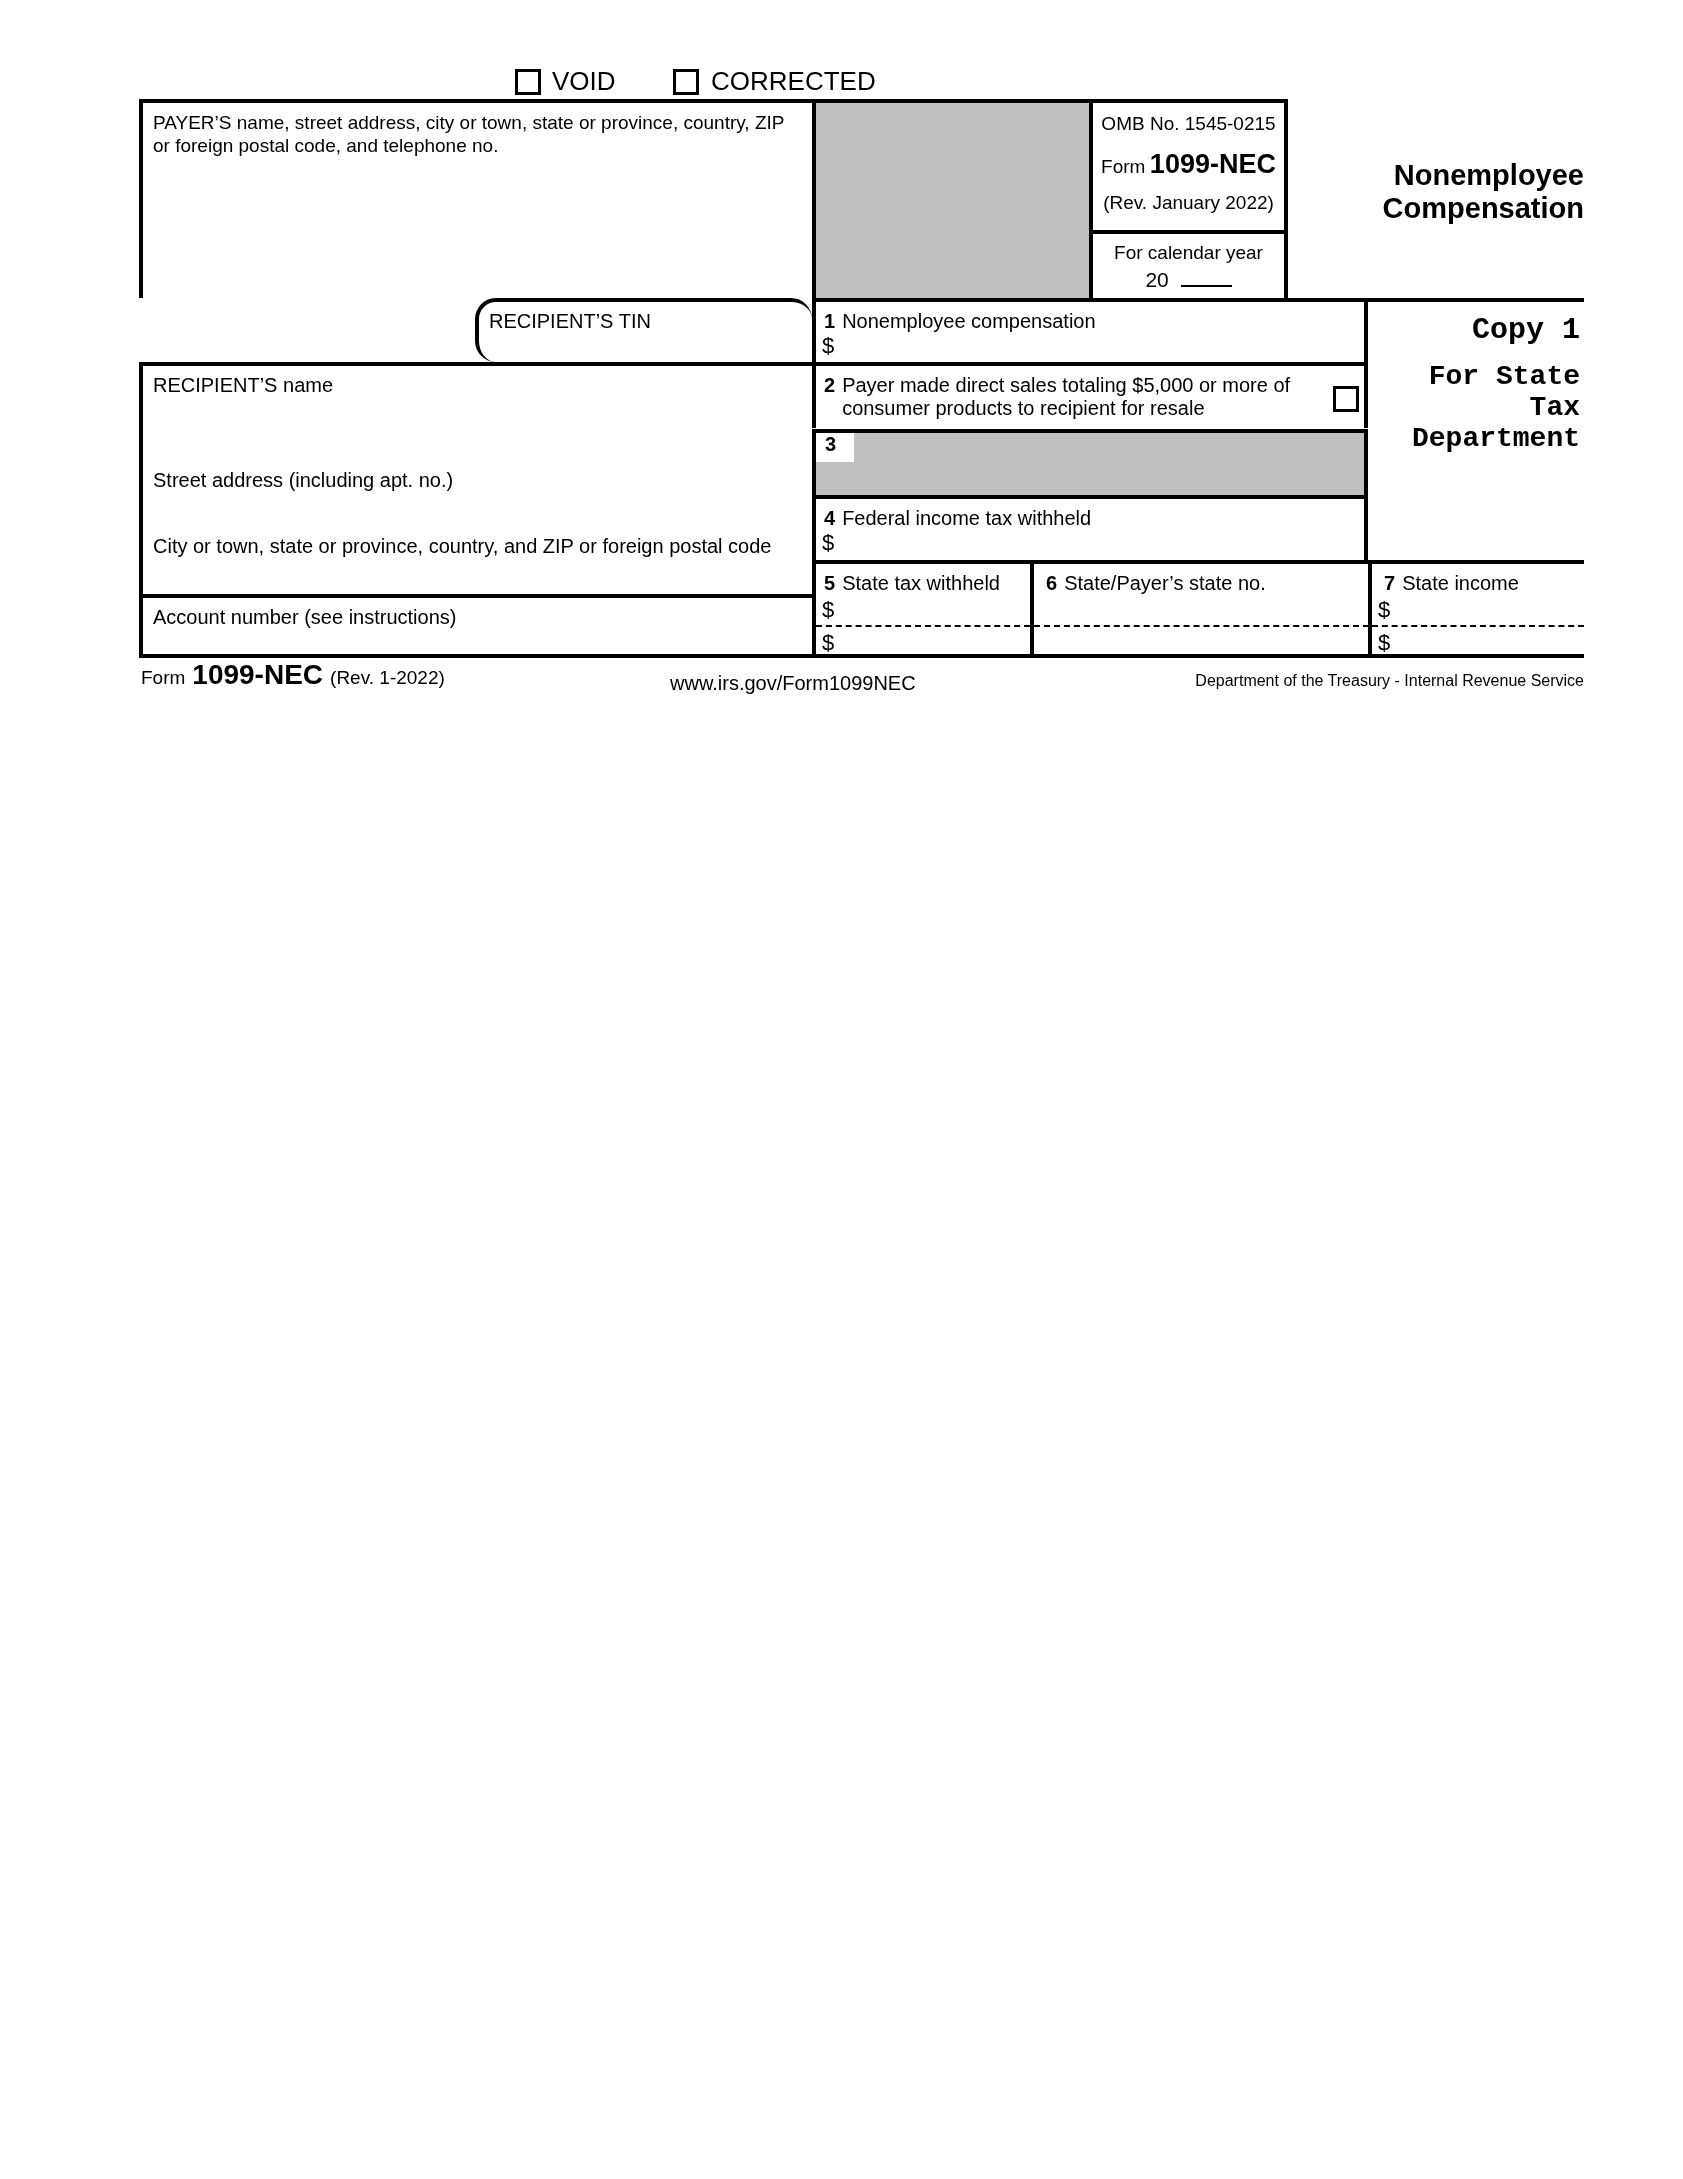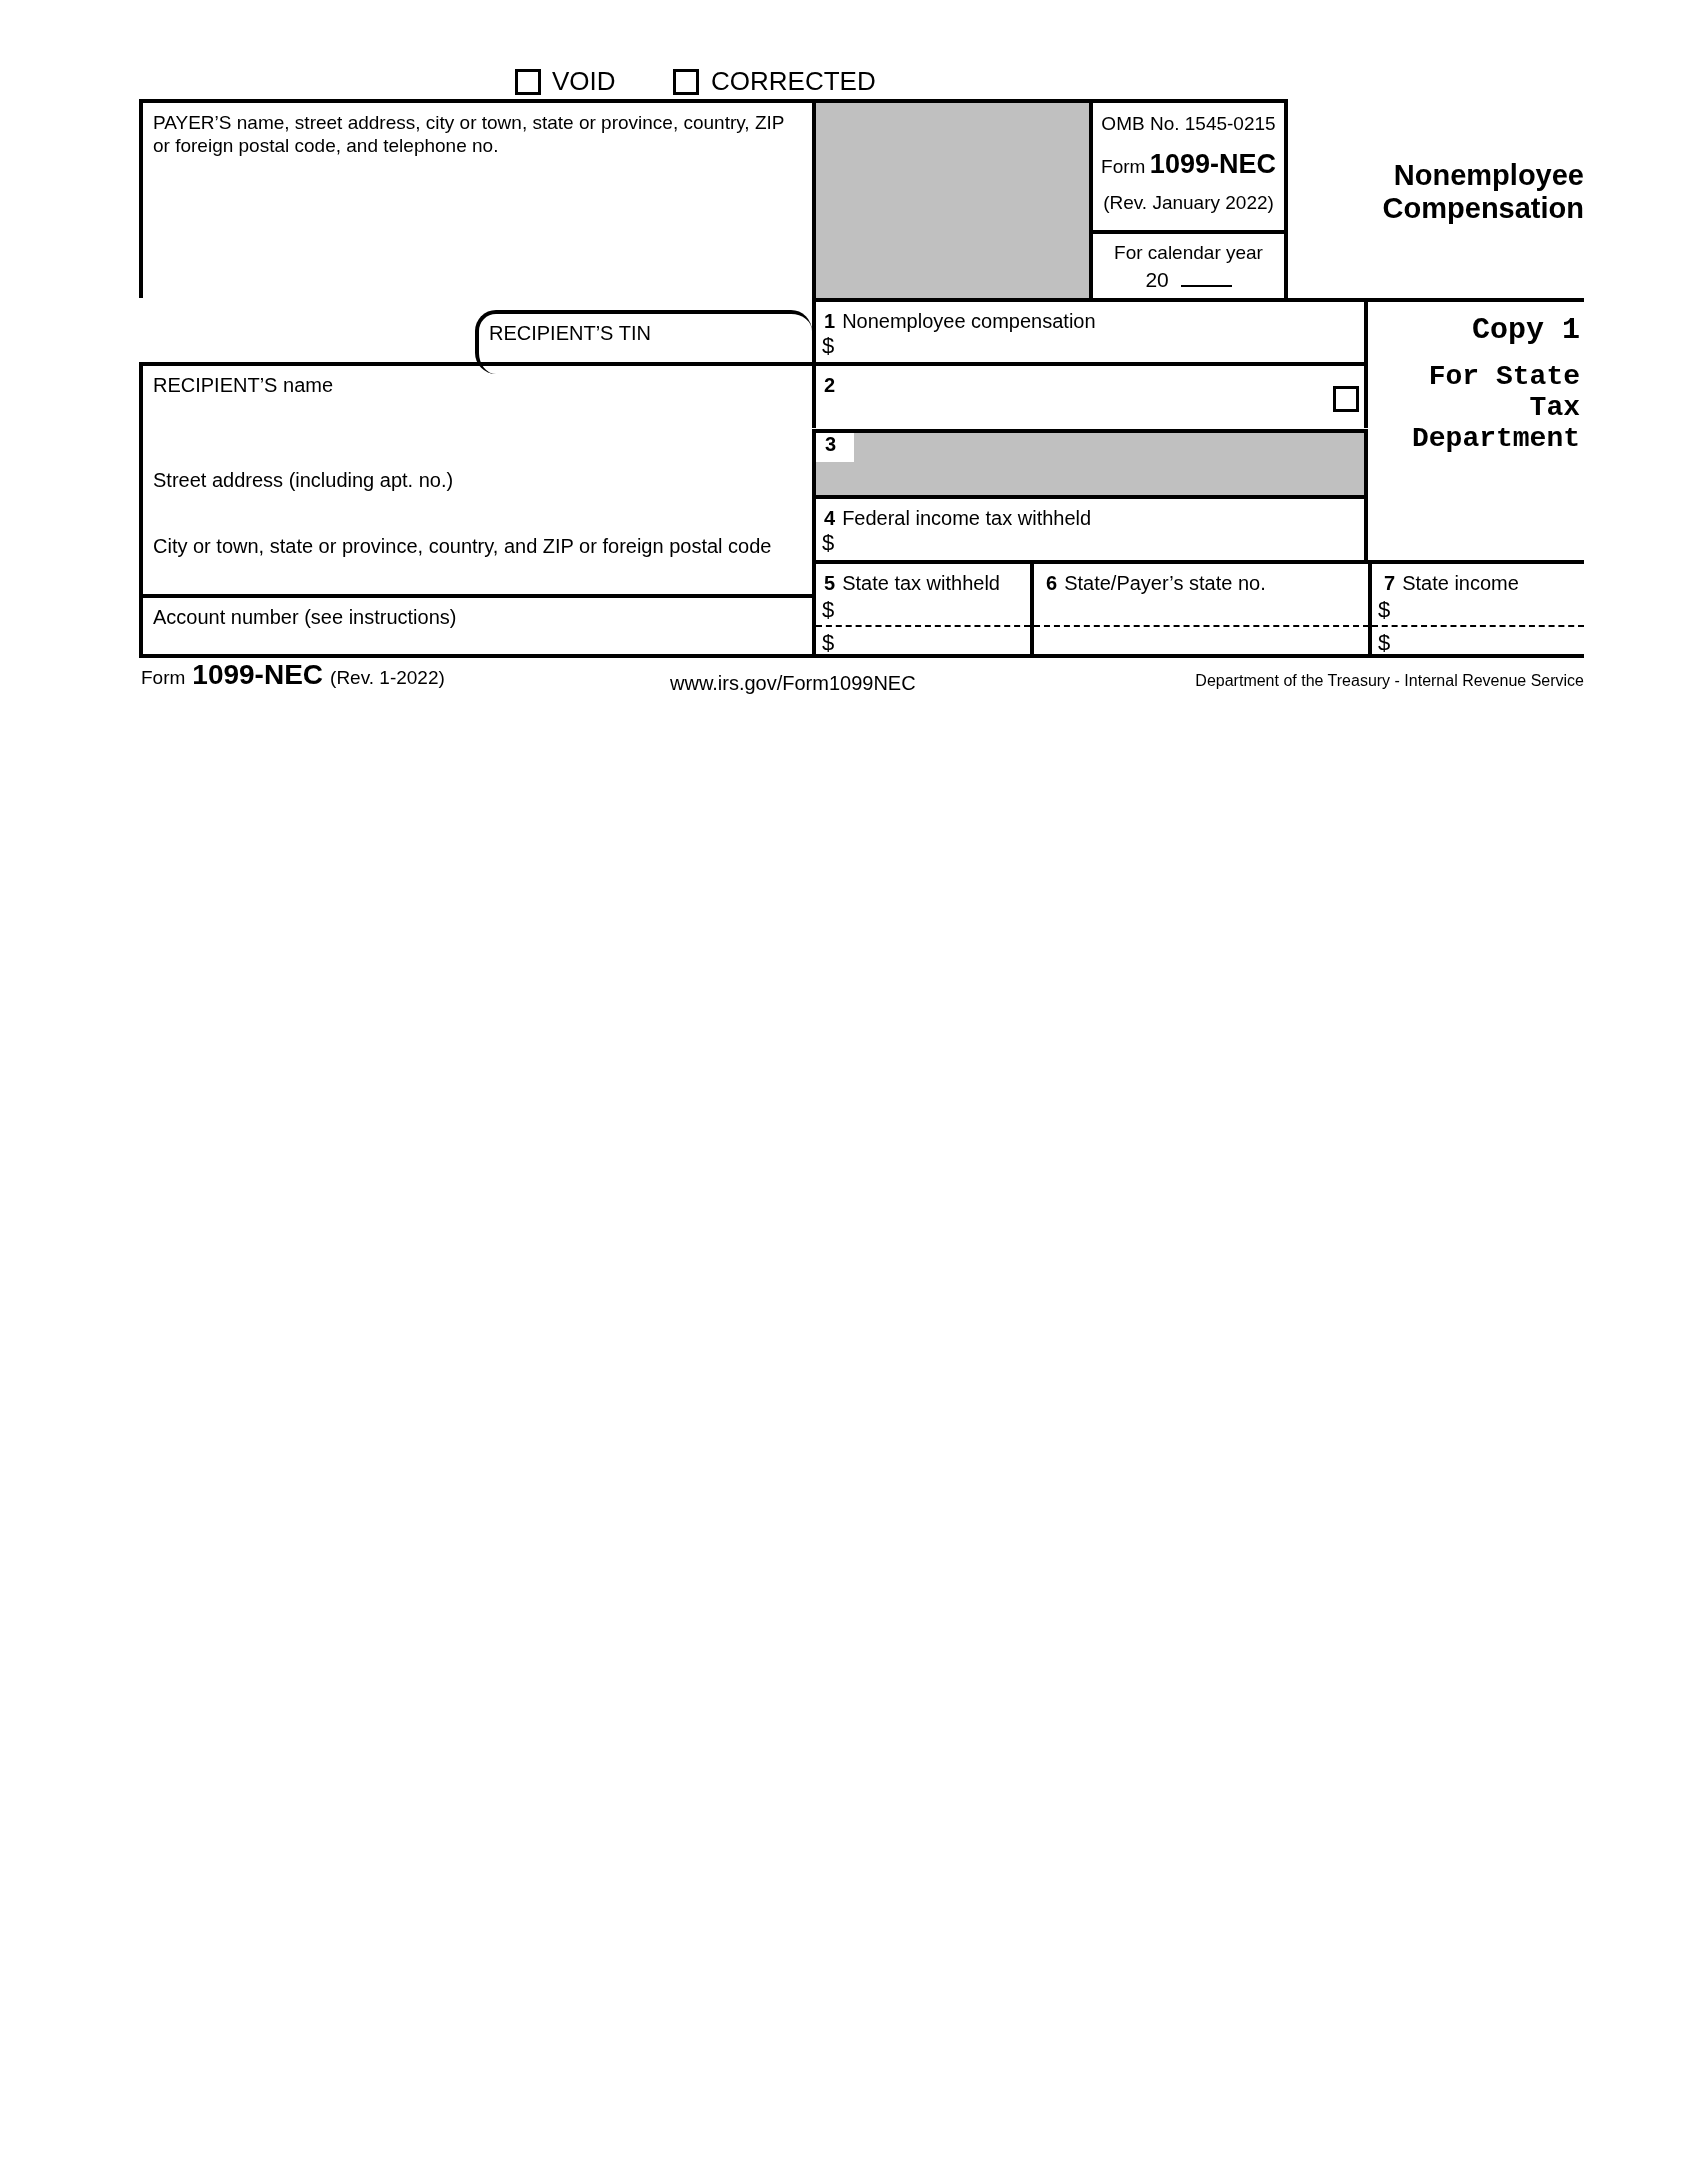--- a/index.html
+++ b/index.html
@@ -49,21 +49,21 @@
   <div class="cell bt bl br" style="left:1089px;top:230px;width:199px;height:68px;text-align:center;">
     <div class="sm" style="margin-top:7px;">For calendar year</div>
     <div style="margin-top:3px;font-size:21px;">
       <span>20</span>
       <span style="display:inline-block;width:51px;border-bottom:2px solid #000;height:18px;margin-left:6px;"></span>
     </div>
   </div>
 
   <div class="abs rightbold" style="left:1287px;top:159px;width:297px;font-size:29px;line-height:33px;">Nonemployee Compensation</div>
 
-  <div class="cell bt bl" style="left:475px;top:310px;width:337px;height:64px;border-radius:21px;">
+  <div class="cell bt bl" style="left:475px;top:298px;width:337px;height:64px;border-radius:21px;">
     <div class="lbl" style="padding:8px 0 0 10px;">RECIPIENT’S TIN</div>
   </div>
 
   <div class="cell bt bl br" style="left:812px;top:298px;width:556px;height:64px;">
     <div class="lbl boxlabel">
       <span class="n">1</span>
       <span>Nonemployee compensation</span>
     </div>
     <span class="abs dollar" style="left:6px;bottom:3px;">$</span>
   </div>
@@ -75,20 +75,21 @@
 
   <div class="cell bt bl" style="left:139px;top:362px;width:673px;height:232px;">
     <span class="abs lbl" style="left:10px;top:8px;">RECIPIENT’S name</span>
     <span class="abs lbl" style="left:10px;top:103px;">Street address (including apt. no.)</span>
     <span class="abs lbl" style="left:10px;top:169px;">City or town, state or province, country, and ZIP or foreign postal code</span>
   </div>
 
   <div class="cell bt bl br" style="left:812px;top:362px;width:556px;height:66px;">
     <div class="lbl boxlabel" style="width:500px;">
       <span class="n">2</span>
+      <span>Payer made direct sales totaling $5,000 or more of consumer products to recipient for resale</span>
     </div>
     <div class="chk" style="left:517px;top:20px;"></div>
   </div>
 
   <div class="cell bt bl br shade" style="left:812px;top:429px;width:556px;height:66px;">
     <div style="position:absolute;left:0;top:0;width:38px;height:29px;background:#fff;">
       <span class="lbl num" style="padding-left:9px;">3</span>
     </div>
   </div>
 

